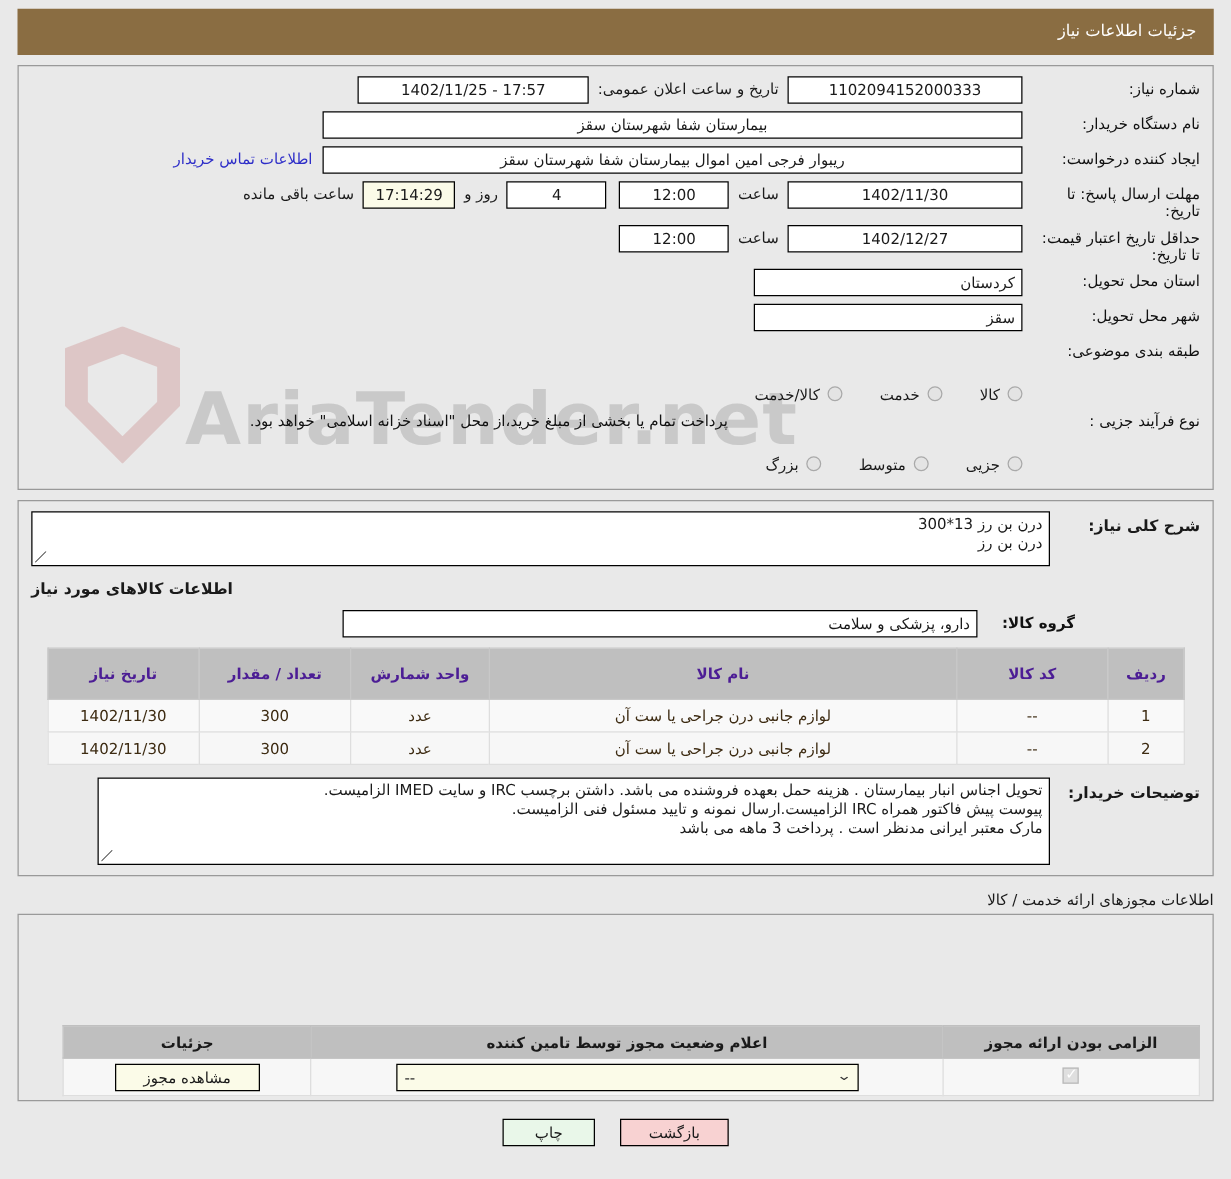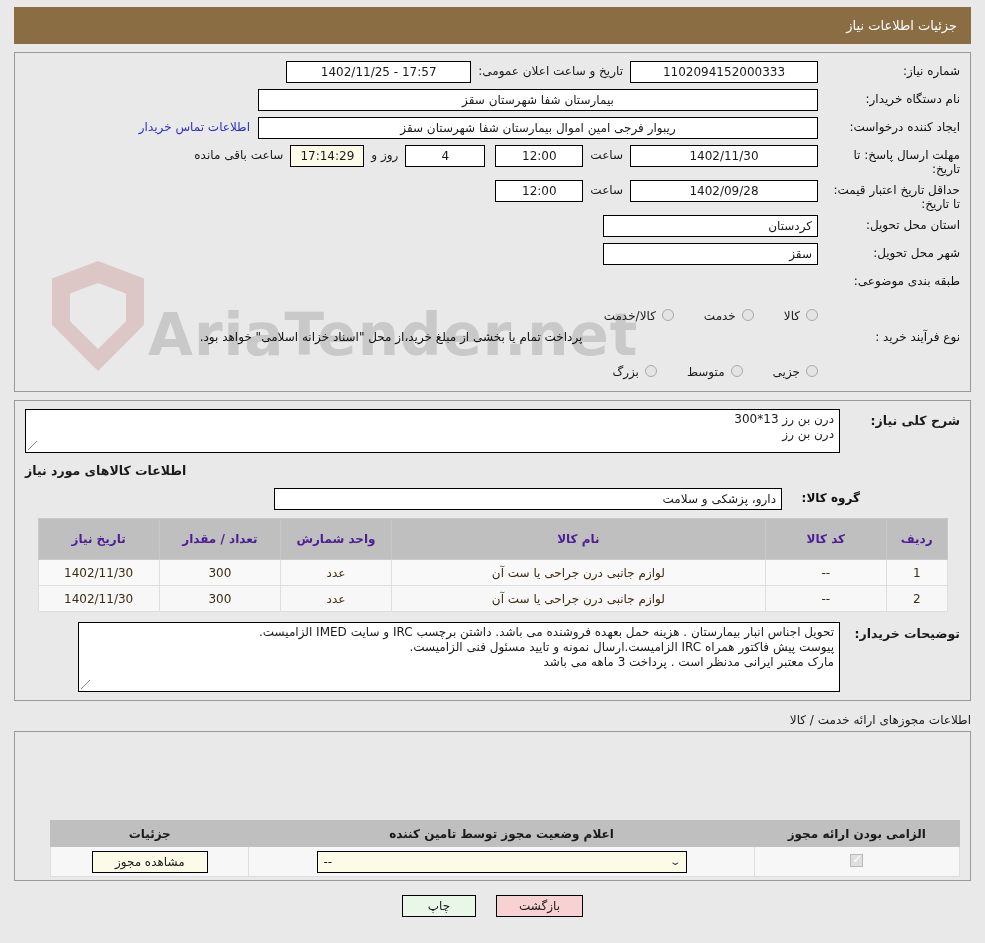--- a/index.html
+++ b/index.html
@@ -358,21 +358,21 @@
       <div class="inline-lbl">ساعت</div>
       <div class="fld w-time">12:00</div>
       <div class="fld w-days" style="margin-right:10px">4</div>
       <div class="inline-lbl">روز و</div>
       <div class="timer">17:14:29</div>
       <div class="inline-lbl">ساعت باقی مانده</div>
     </div>
 
     <div class="frow">
       <div class="lbl two">حداقل تاریخ اعتبار قیمت: تا تاریخ:</div>
-      <div class="fld w-med">1402/09/28</div>
+      <div class="fld w-med">1402/12/27</div>
       <div class="inline-lbl">ساعت</div>
       <div class="fld w-time">12:00</div>
     </div>
 
     <div class="frow">
       <div class="lbl">استان محل تحویل:</div>
       <div class="fld w-prov">کردستان</div>
     </div>
 
     <div class="frow">
@@ -392,21 +392,21 @@
           <span class="radio-lbl">خدمت</span>
         </div>
         <div class="radio-item">
           <span class="radio"></span>
           <span class="radio-lbl">کالا/خدمت</span>
         </div>
       </div>
     </div>
 
     <div class="frow">
-      <div class="lbl">نوع فرآیند خرید :</div>
+      <div class="lbl">نوع فرآیند جزیی :</div>
       <div class="radio-group">
         <div class="radio-item">
           <span class="radio"></span>
           <span class="radio-lbl">جزیی</span>
         </div>
         <div class="radio-item">
           <span class="radio"></span>
           <span class="radio-lbl">متوسط</span>
         </div>
         <div class="radio-item">

